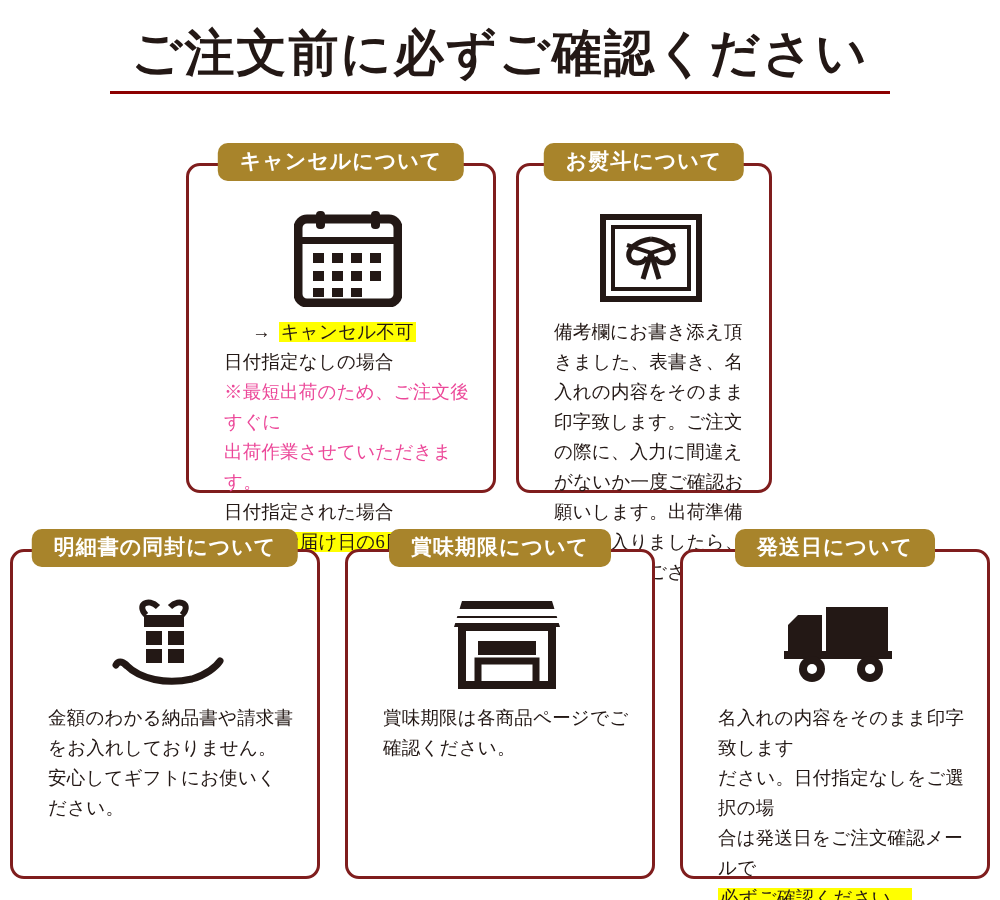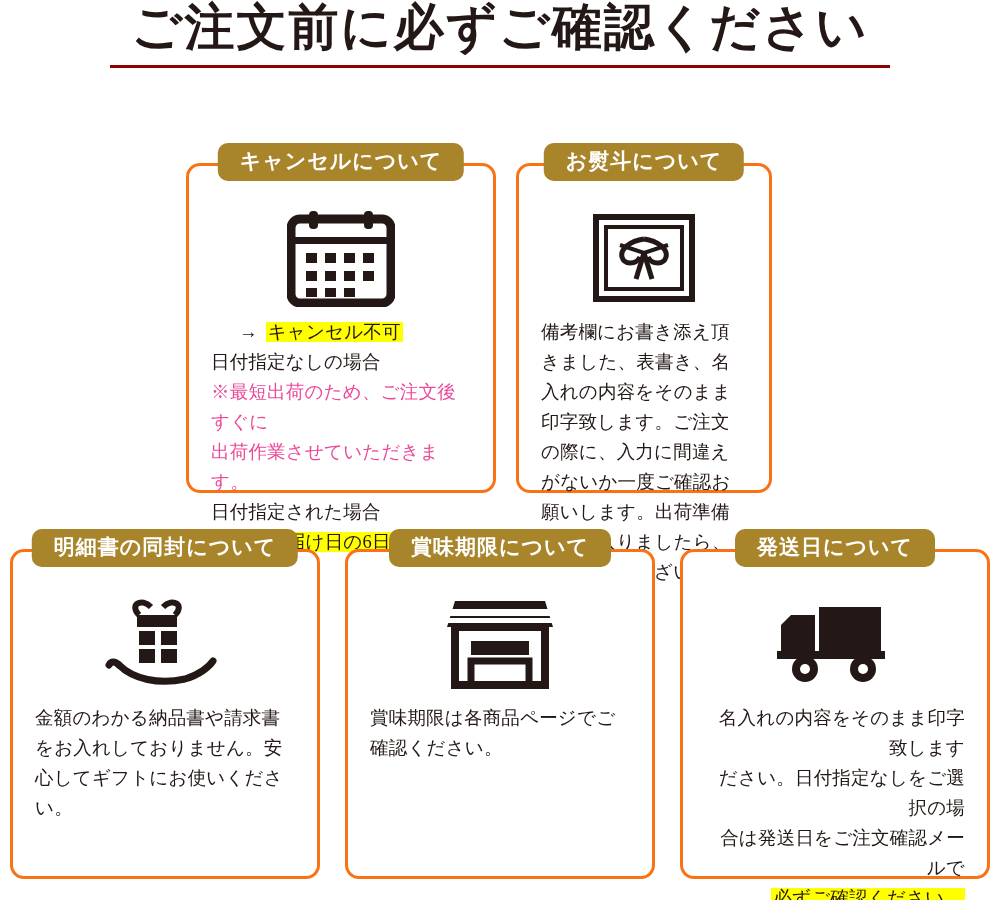--- a/index.html
+++ b/index.html
@@ -15,20 +15,21 @@
     overflow: hidden;
   }
   .page {
     position: relative;
     width: 1000px;
     height: 900px;
   }
 
   
   .header {
+    padding-top: 26px;
     text-align: center;
   }
   .header-title {
     font-family: "Liberation Serif", "DejaVu Serif", serif;
     font-size: 50px;
     font-weight: bold;
     letter-spacing: 2px;
     color: #231815;
     line-height: 1.1;
     display: inline-block;
@@ -36,24 +37,25 @@
   .header-rule {
     width: 780px;
     margin: 10px auto 0 auto;
     border-top: 3px solid #8c0000;
     height: 0;
   }
 
   
   .card {
     position: absolute;
-    border: 3px solid #f97316;
+    border: 3px solid #7f1d1d;
     border-radius: 14px;
     box-sizing: border-box;
     background: #ffffff;
+    padding-left: 13px;
   }
   .card-title {
     position: absolute;
     top: -23px;
     left: 50%;
     transform: translateX(-50%);
     background: #a8842b;
     color: #ffffff;
     font-size: 21px;
     font-weight: bold;
@@ -115,21 +117,20 @@
     left: 345px;
     top: 549px;
     width: 310px;
     height: 330px;
   }
   #card-shipping {
     left: 680px;
     top: 549px;
     width: 310px;
     height: 330px;
-    text-align: right;
   }
 
   .ln { display: block; }
 </style>
 </head>
 <body>
 
 <div class="page">
 
   <div class="header">

